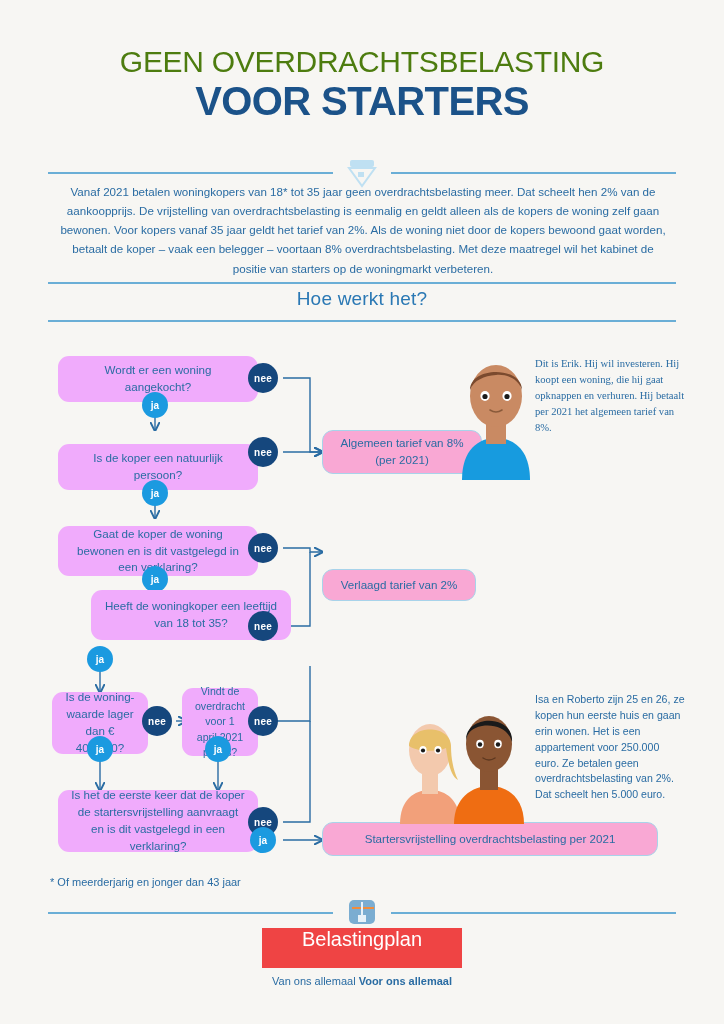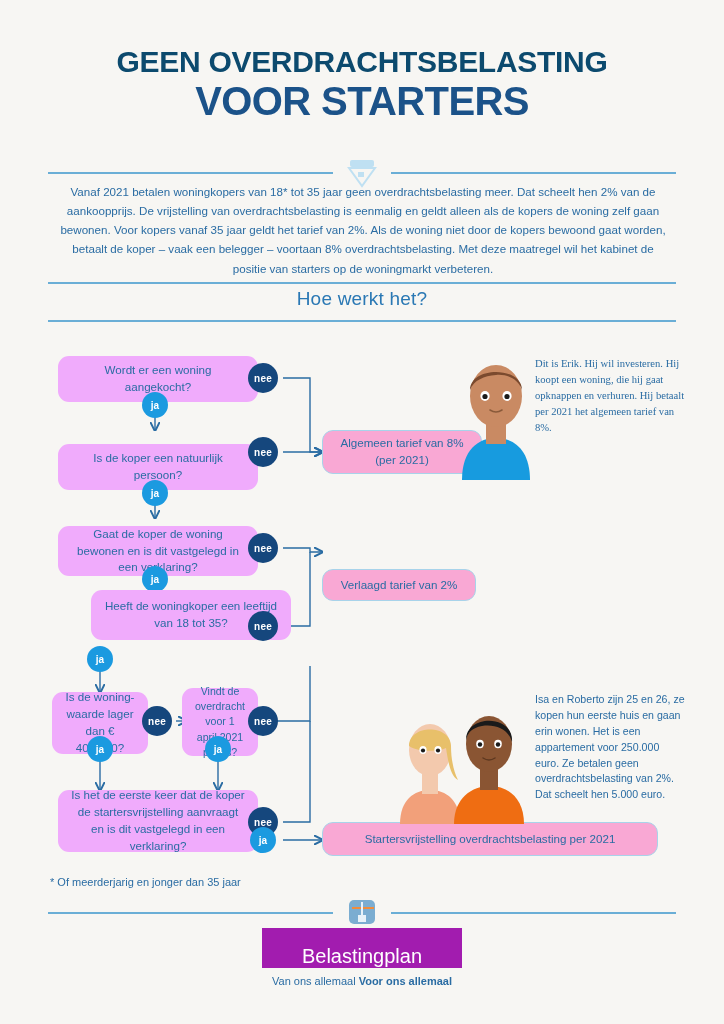--- a/index.html
+++ b/index.html
@@ -12,21 +12,21 @@
   #page {
     position: relative;
     width: 724px; height: 1024px;
     background: #f7f6f3;
     overflow: hidden;
   }
 
   
   .title-block { position: absolute; top: 46px; left: 0; width: 724px; text-align: center; }
   .title-1 {
-    font-size: 30px; font-weight: bold; color: #0c4a6e;
+    font-size: 30px; font-weight: normal; color: #4d7c0f;
     letter-spacing: -0.3px; line-height: 1.05;
   }
   .title-2 {
     font-size: 40px; font-weight: bold; color: #1b5289;
     letter-spacing: -0.6px; line-height: 1.05; margin-top: 2px;
   }
 
   
   .divider-row {
     position: absolute; left: 48px; width: 628px;
@@ -103,22 +103,22 @@
   .footnote {
     position: absolute; top: 876px; left: 50px;
     font-size: 11px; color: #2a6ca3;
   }
   .divider-row.bottom { top: 897px; }
   .win-icon { width: 38px; height: 32px; flex: none; position: relative; }
 
   .btn-belastingplan {
     position: absolute; top: 928px; left: 262px;
     width: 200px; height: 40px;
-    background: #a21caf;
-    display: flex; align-items: flex-end; justify-content: center;
+    background: #ef4444;
+    display: flex; align-items: flex-start; justify-content: center;
     color: #ffffff; font-size: 20px;
   }
   .footer-tag {
     position: absolute; top: 975px; left: 0; width: 724px; text-align: center;
     font-size: 11px; color: #2a6ca3;
   }
   .footer-tag b { font-weight: bold; }
 </style>
 </head>
 <body>
@@ -270,21 +270,21 @@
         <circle cx="84" cy="42.5" r="2.2" fill="#1a1a1a"></circle>
         <circle cx="102" cy="42.5" r="2.2" fill="#1a1a1a"></circle>
         <path d="M87 56 Q93 60 99 56" stroke="#5d3820" stroke-width="1.5" fill="none" stroke-linecap="round"></path>
       </svg>
     </div>
 
     <div class="note" style="left:535px; top:26px; width:150px;font-family:Liberation Serif, serif;">Dit is Erik. Hij wil investeren. Hij koopt een woning, die hij gaat opknappen en verhuren. Hij betaalt per 2021 het algemeen tarief van 8%.</div>
     <div class="note" style="left:535px; top:362px; width:150px;">Isa en Roberto zijn 25 en 26, ze kopen hun eerste huis en gaan erin wonen. Het is een appartement voor 250.000 euro. Ze betalen geen overdrachtsbelasting van 2%. Dat scheelt hen 5.000 euro.</div>
   </div>
 
-  <div class="footnote">* Of meerderjarig en jonger dan 35 jaar</div>
+  <div class="footnote">* Of meerderjarig en jonger dan 43 jaar</div>
 
   <div class="divider-row bottom">
     <div class="divider-line"></div>
     <div class="win-icon">
       <svg viewBox="0 0 38 32" width="38" height="32">
         <rect x="6" y="3" width="26" height="24" rx="5" fill="#7badd1"></rect>
         <path d="M9 11 h22" stroke="#f08c3c" stroke-width="2"></path>
         <path d="M19 5 v20" stroke="#e8f2f9" stroke-width="2"></path>
         <rect x="15" y="18" width="8" height="7" fill="#e8f2f9"></rect>
       </svg>

